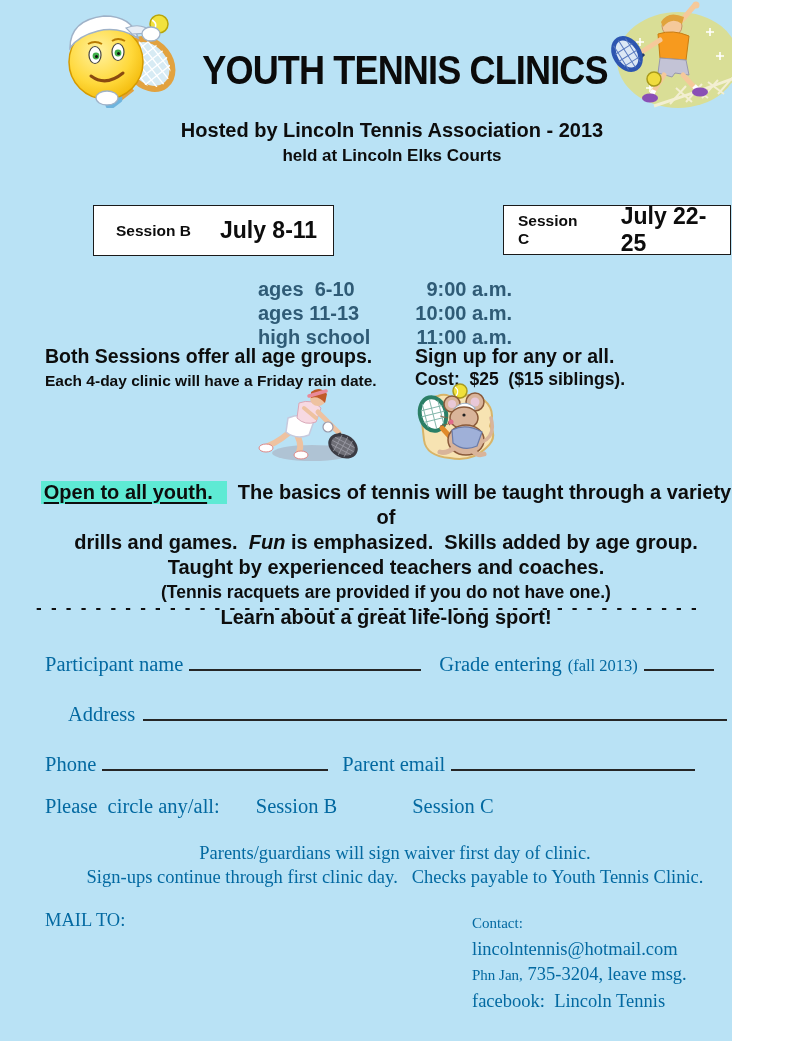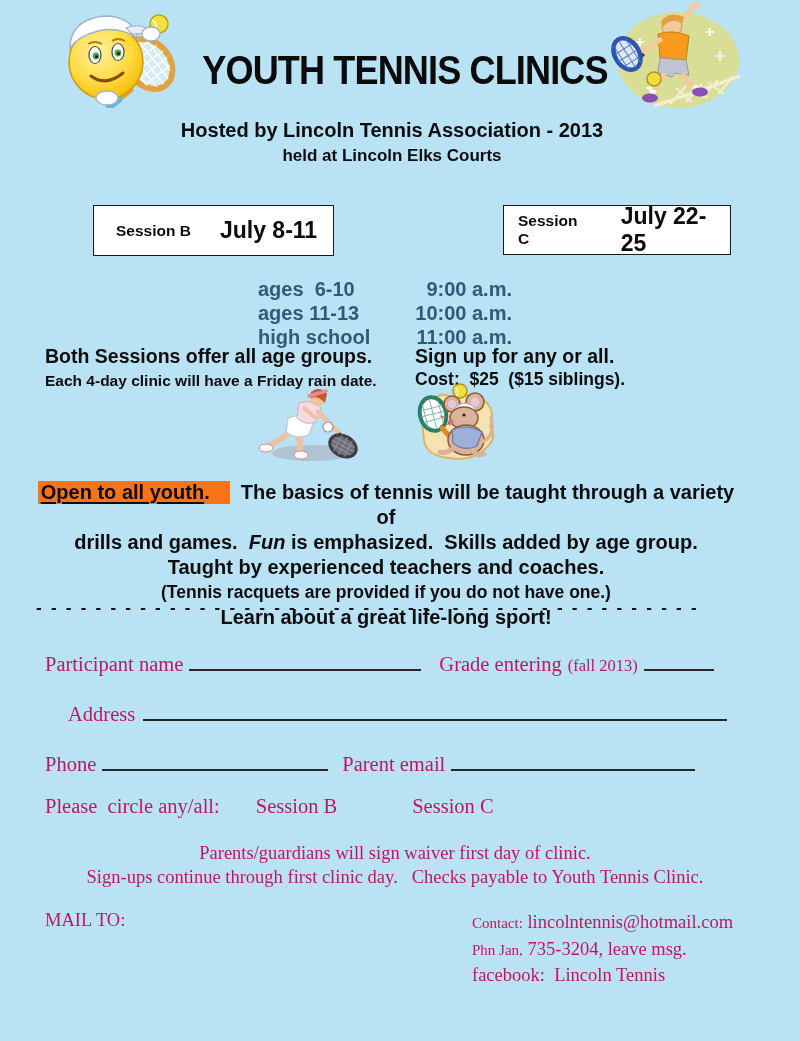--- a/index.html
+++ b/index.html
@@ -1,20 +1,20 @@
 <!DOCTYPE html>
 <html><head>
 <meta charset="utf-8">
 <style>
   html,body{margin:0;padding:0;}
   body{background:#ffffff;font-family:"Liberation Sans",sans-serif;}
-  .page{position:relative;width:800px;height:1041px;background:#B9E2F5;overflow:hidden;color:#0d0d0d;}
+  .page{position:relative;width:732px;height:1041px;background:#B9E2F5;overflow:hidden;color:#0d0d0d;}
   .abs{position:absolute;}
   .pre{white-space:pre-wrap;}
-  .serif{font-family:"Liberation Serif","DejaVu Serif",serif;color:#be185d;}
+  .serif{font-family:"Liberation Serif","DejaVu Serif",serif;color:#0369a1;}
 
   
   .title{left:405px;top:47px;font-size:41px;font-weight:bold;letter-spacing:-1px;white-space:nowrap;
          transform:translateX(-50%) scaleX(0.88);transform-origin:center;color:#0b0b0b;}
   .hosted{left:0;top:119px;width:784px;text-align:center;font-size:20px;font-weight:bold;}
   .held{left:0;top:146px;width:784px;text-align:center;font-size:17px;font-weight:bold;}
 
   
   .session-box{background:#ffffff;border:1.6px solid #1a1a1a;display:flex;align-items:center;}
   .box-b{left:93px;top:205px;width:217px;height:49px;padding-left:22px;}
@@ -31,21 +31,21 @@
   
   .note{font-weight:bold;white-space:pre-wrap;}
   .note-lb{left:45px;top:345px;font-size:19.5px;}
   .note-rb{left:415px;top:345px;font-size:19.5px;}
   .note-ls{left:45px;top:372px;font-size:15.5px;}
   .note-rs{left:415px;top:369px;font-size:17.5px;}
 
   
   .about{left:36px;top:480px;width:700px;text-align:center;font-weight:bold;font-size:20px;line-height:25px;}
   .about .small{font-size:17.5px;}
-  .hl{background:#f97316;padding:0 20px 1px 3px;}
+  .hl{background:#5eead4;padding:0 14px 1px 3px;}
   .hl-u{text-decoration:underline;text-decoration-thickness:2px;text-underline-offset:3px;}
   .it{font-style:italic;}
 
   
   .divider{left:36px;top:598px;width:700px;font-size:17px;font-weight:bold;word-spacing:4.5px;
            white-space:nowrap;overflow:hidden;color:#101010;}
 
   
   .frow{display:flex;align-items:baseline;font-size:20.5px;}
   .fill{display:inline-block;border-bottom:2px solid #262626;height:1em;}

